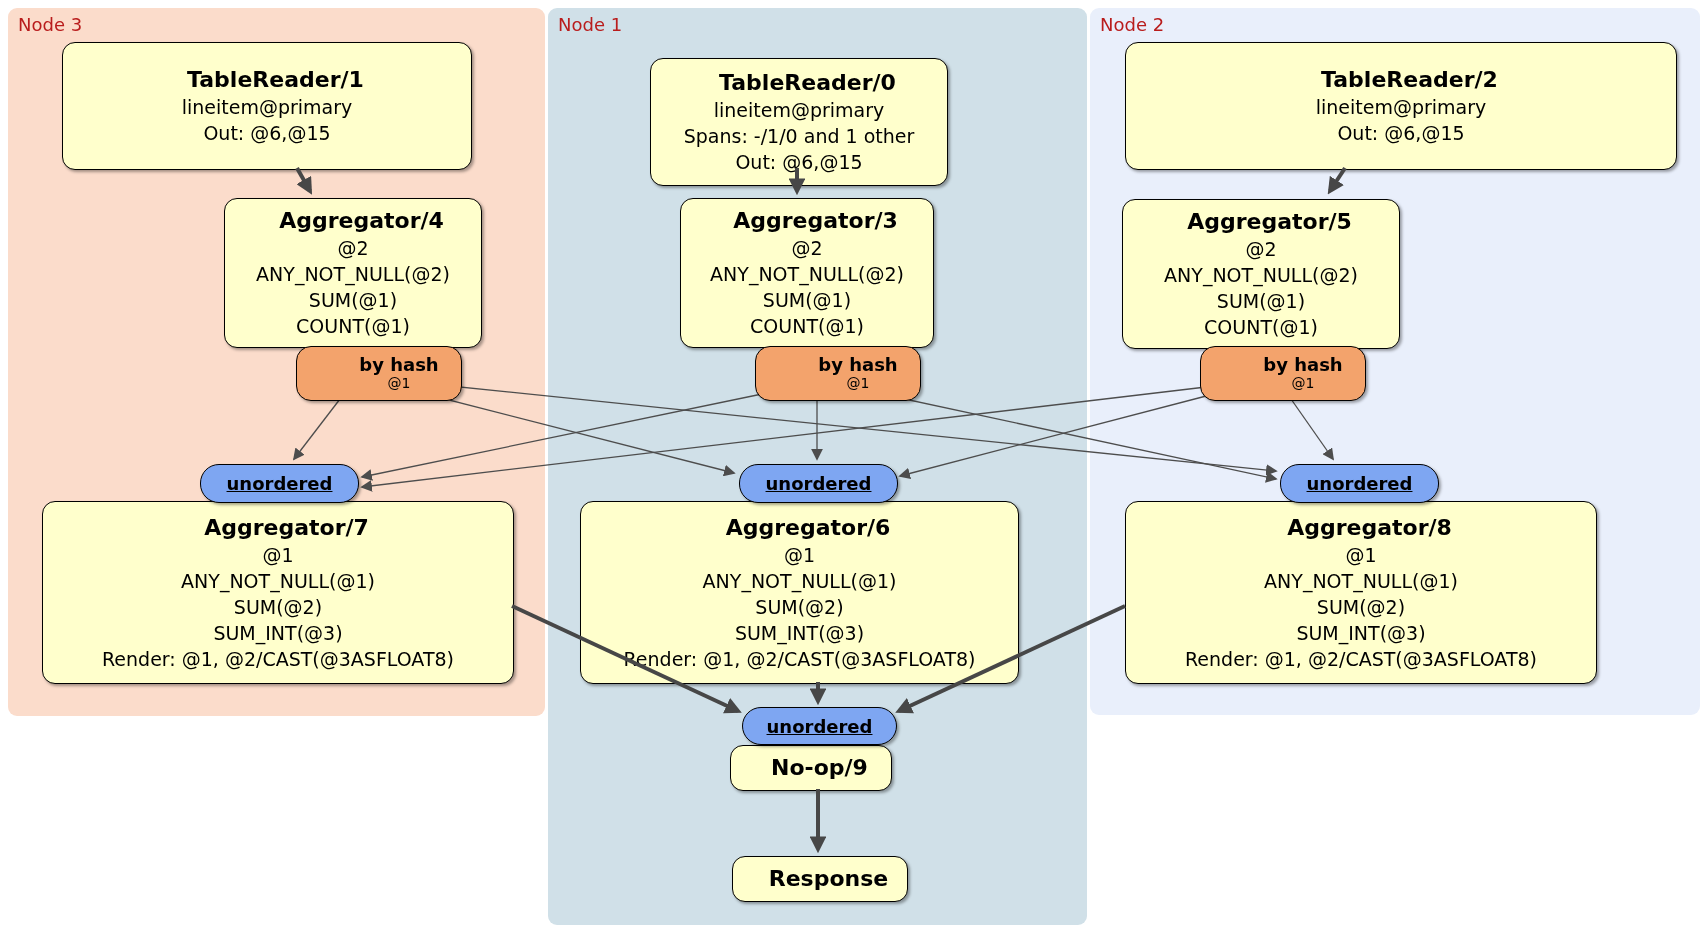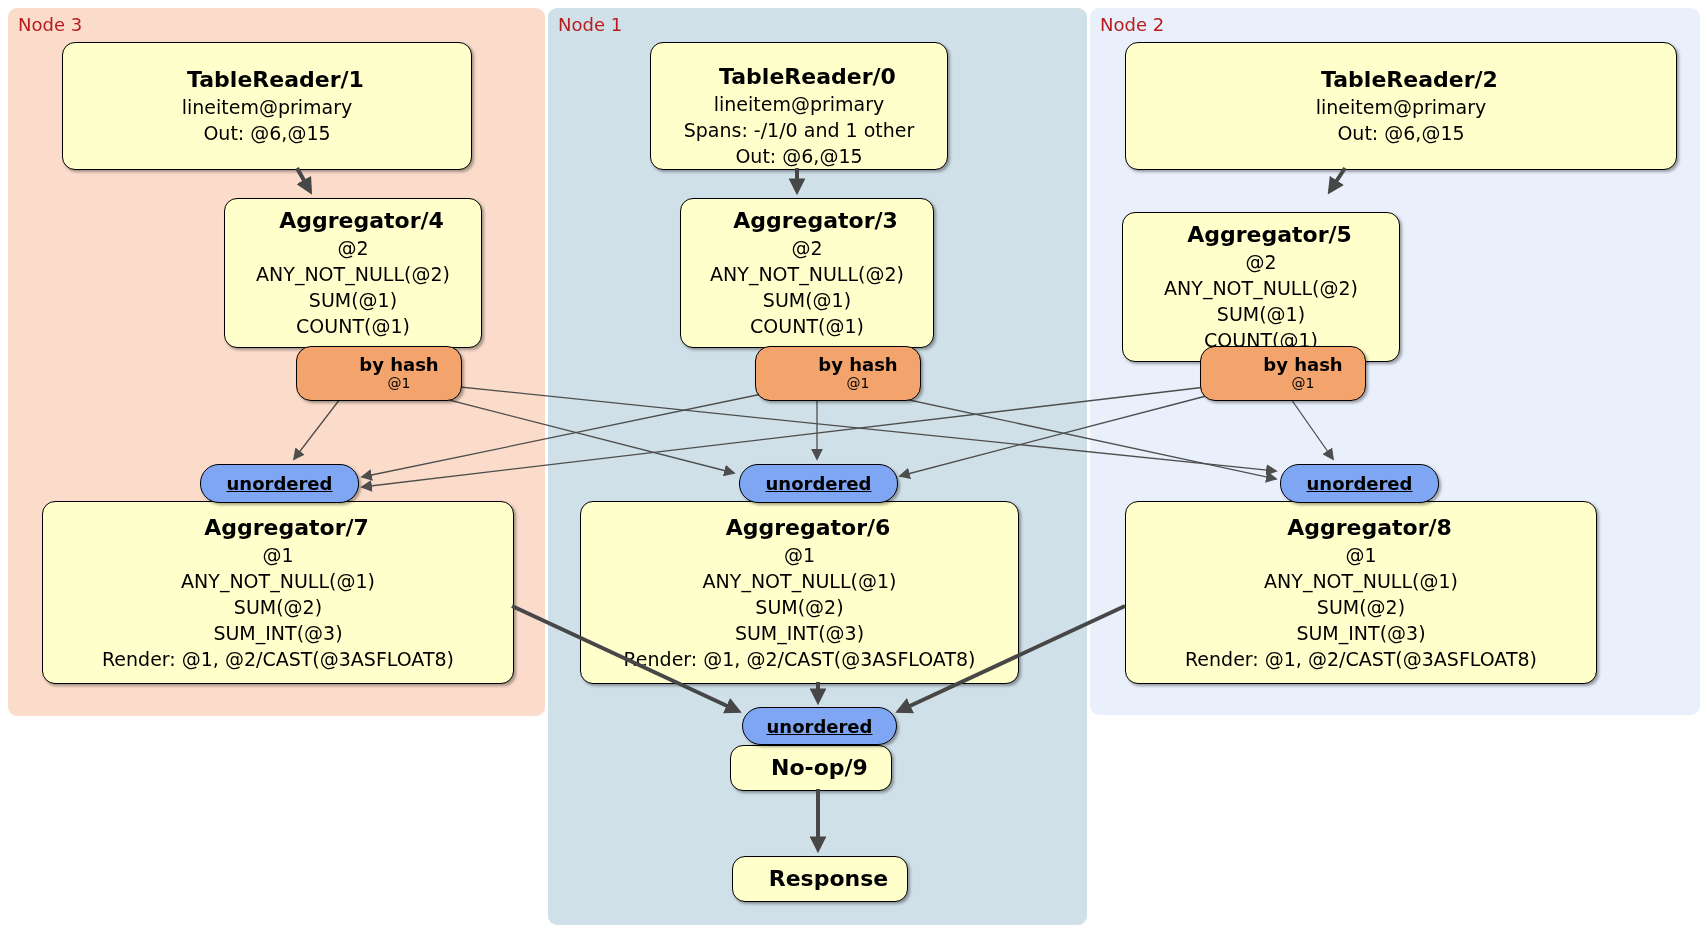--- a/index.html
+++ b/index.html
@@ -74,21 +74,21 @@
   <div class="ptitle">Aggregator/7</div>
   <div>
       <div class="bline">@1</div>
       <div class="bline">ANY_NOT_NULL(@1)</div>
       <div class="bline">SUM(@2)</div>
       <div class="bline">SUM_INT(@3)</div>
       <div class="bline">Render: @1, @2/CAST(@3ASFLOAT8)</div>
     </div>
 </div>
 
-<div class="pbox" style="left:650px;top:42px;width:296px;height:126px;justify-content:flex-end;">
+<div class="pbox" style="left:650px;top:58px;width:296px;height:126px;">
   <div class="ptitle">TableReader/0</div>
   <div>
       <div class="bline">lineitem@primary</div>
       <div class="bline">Spans: -/1/0 and 1 other</div>
       <div class="bline">Out: @6,@15</div>
     </div>
 </div>
 <div class="pbox" style="left:680px;top:198px;width:252px;height:148px;">
   <div class="ptitle">Aggregator/3</div>
   <div>
@@ -115,21 +115,21 @@
   <div class="ptitle">Response</div>
 </div>
 
 <div class="pbox" style="left:1125px;top:42px;width:550px;height:126px;">
   <div class="ptitle">TableReader/2</div>
   <div>
       <div class="bline">lineitem@primary</div>
       <div class="bline">Out: @6,@15</div>
     </div>
 </div>
-<div class="pbox" style="left:1122px;top:212px;width:276px;height:148px;">
+<div class="pbox" style="left:1122px;top:199px;width:276px;height:148px;">
   <div class="ptitle">Aggregator/5</div>
   <div>
       <div class="bline">@2</div>
       <div class="bline">ANY_NOT_NULL(@2)</div>
       <div class="bline">SUM(@1)</div>
       <div class="bline">COUNT(@1)</div>
     </div>
 </div>
 <div class="pbox" style="left:1125px;top:501px;width:470px;height:181px;">
   <div class="ptitle">Aggregator/8</div>

